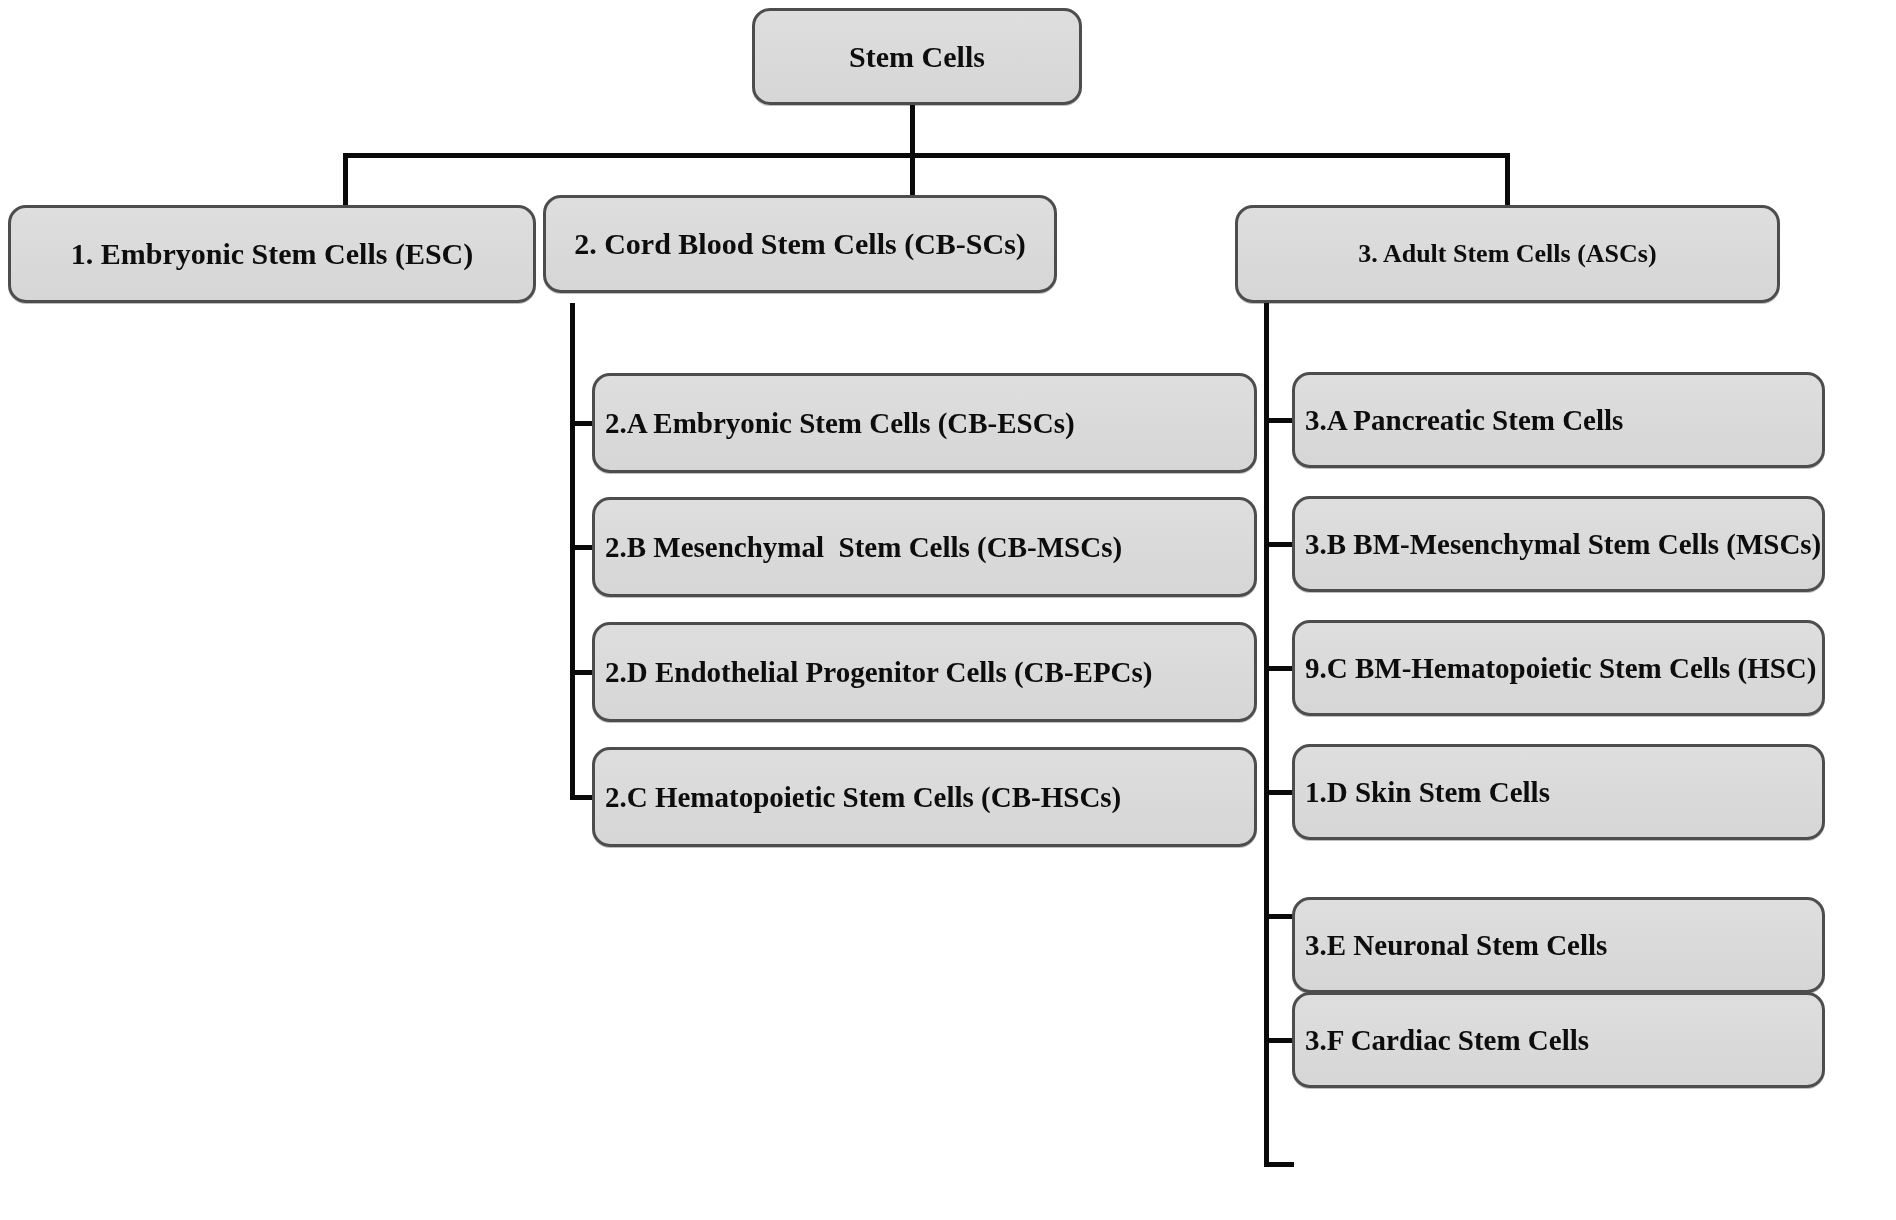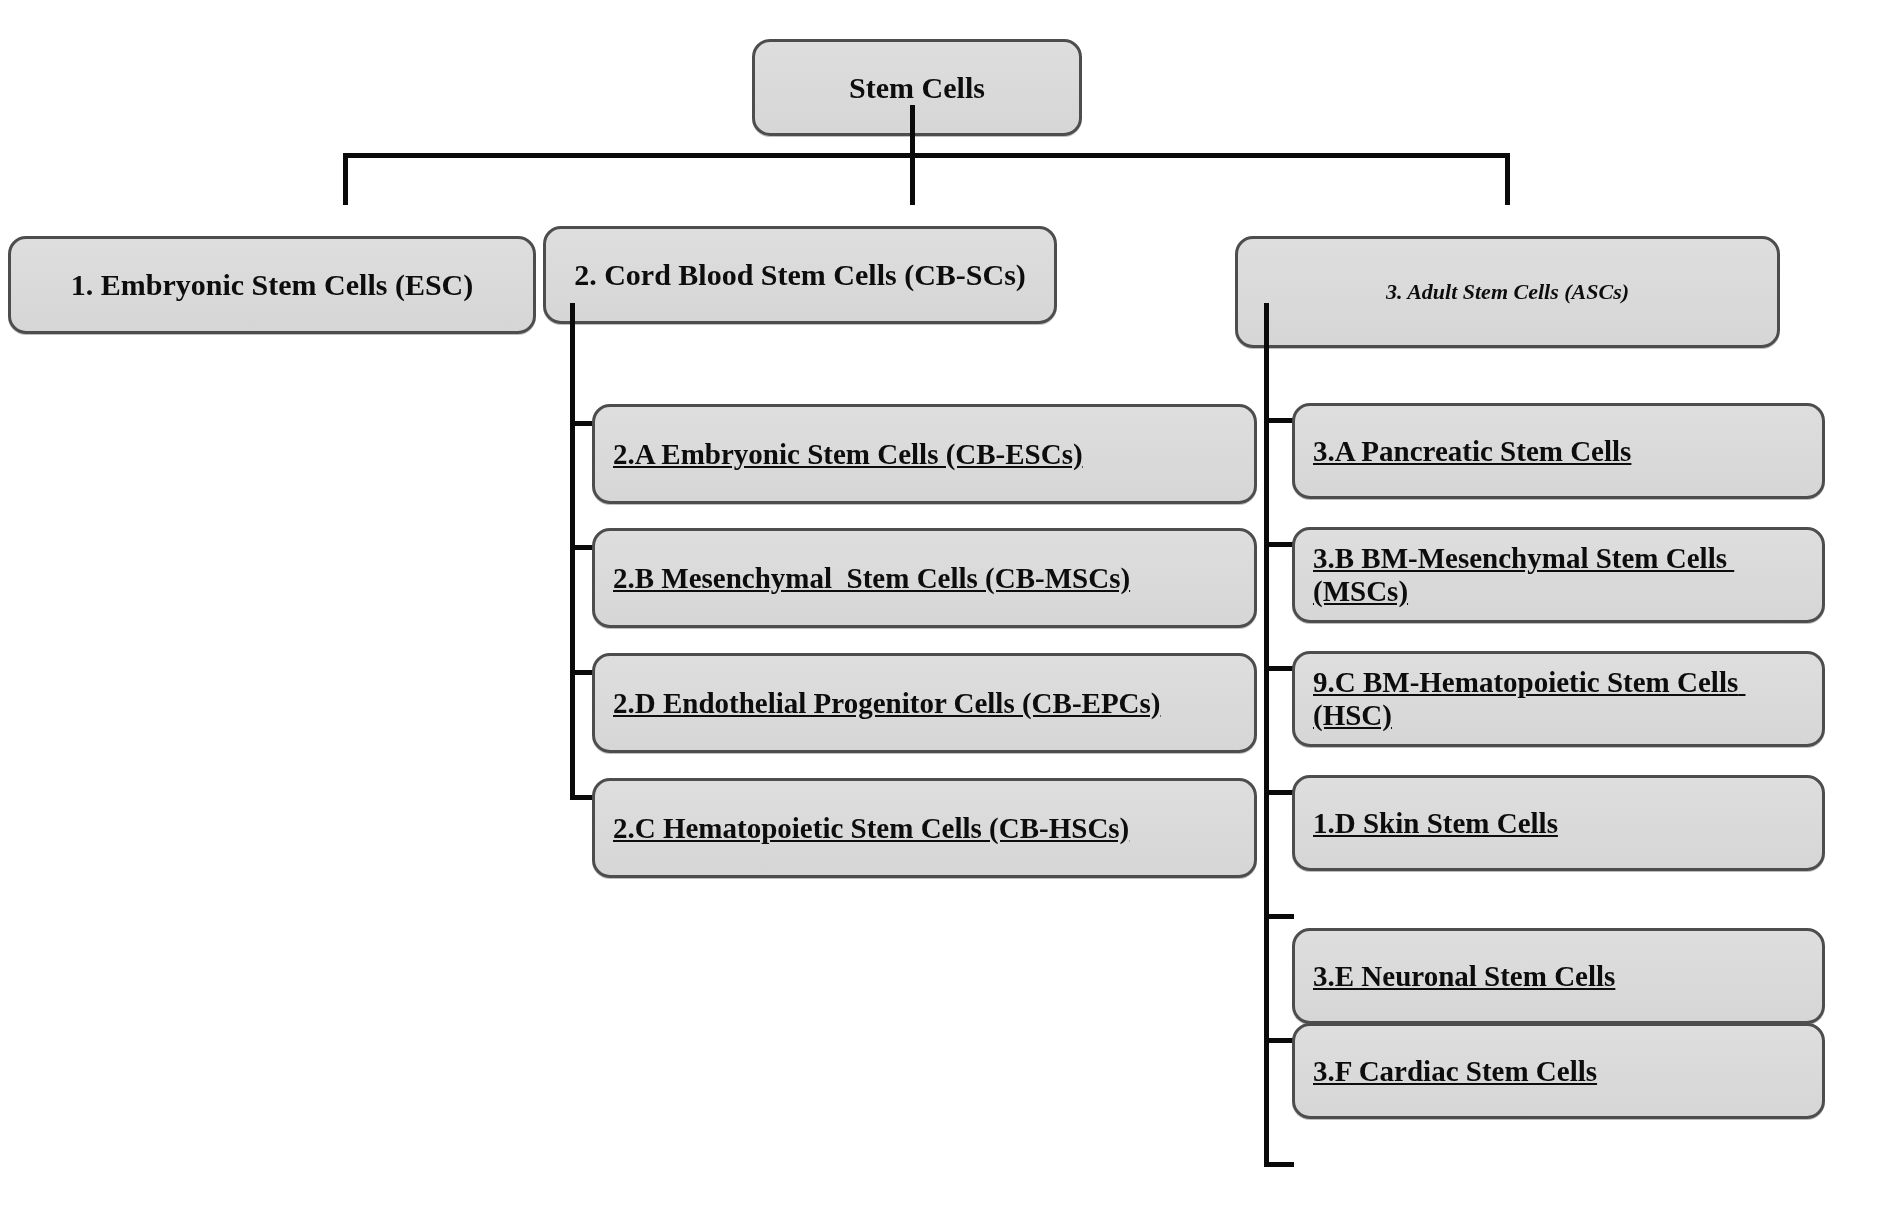--- a/index.html
+++ b/index.html
@@ -15,38 +15,37 @@
     position: absolute;
     box-sizing: border-box;
     background: linear-gradient(180deg, #dedede 0%, #d6d6d6 100%);
     border: 3px solid #4d4d4d;
     border-radius: 18px;
     display: flex;
     align-items: center;
     font-weight: bold;
     color: #0d0d0d;
     box-shadow: 0 1px 0 rgba(0,0,0,0.25);
-    margin-top: 31px;
   }
   .center { justify-content: center; text-align: center; }
-  .leaf   { justify-content: flex-start; padding-left: 18px; white-space: pre-wrap; text-decoration: underline; }
+  .leaf   { justify-content: flex-start; padding-left: 10px; white-space: pre-wrap; }
   .line   { position: absolute; background: #0a0a0a; }
 
   
   #root-box { left: 752px; top: 8px;  width: 330px; height: 97px; font-size: 30px; }
   
   #stem-v   { left: 910px;  top: 105px; width: 5px;    height: 53px; }
   #main-h   { left: 343px;  top: 153px; width: 1167px; height: 5px;  }
   #drop-1   { left: 343px;  top: 153px; width: 5px;    height: 52px; }
   #drop-2   { left: 910px;  top: 153px; width: 5px;    height: 52px; }
   #drop-3   { left: 1505px; top: 153px; width: 5px;    height: 52px; }
   
   #box-1 { left: 8px;    top: 205px; width: 528px; height: 98px; font-size: 30px; }
   #box-2 { left: 543px;  top: 195px; width: 514px; height: 98px; font-size: 30px; }
-  #box-3 { left: 1235px; top: 205px; width: 545px; height: 112px; font-size: 22px; font-style: italic; }
+  #box-3 { left: 1235px; top: 205px; width: 545px; height: 98px; font-size: 26px; }
 
   
   #trunk-2 { left: 570px; top: 303px; width: 5px; height: 497px; }
   .stub-2  { left: 570px; width: 24px; height: 5px; }
   #stub-2a { top: 421px; } #stub-2b { top: 545px; }
   #stub-2c { top: 670px; } #stub-2d { top: 795px; }
   .leaf-2  { left: 592px; width: 665px; height: 100px; font-size: 29px; }
   #leaf-2a { top: 373px; } #leaf-2b { top: 497px; }
   #leaf-2c { top: 622px; } #leaf-2d { top: 747px; }
 

